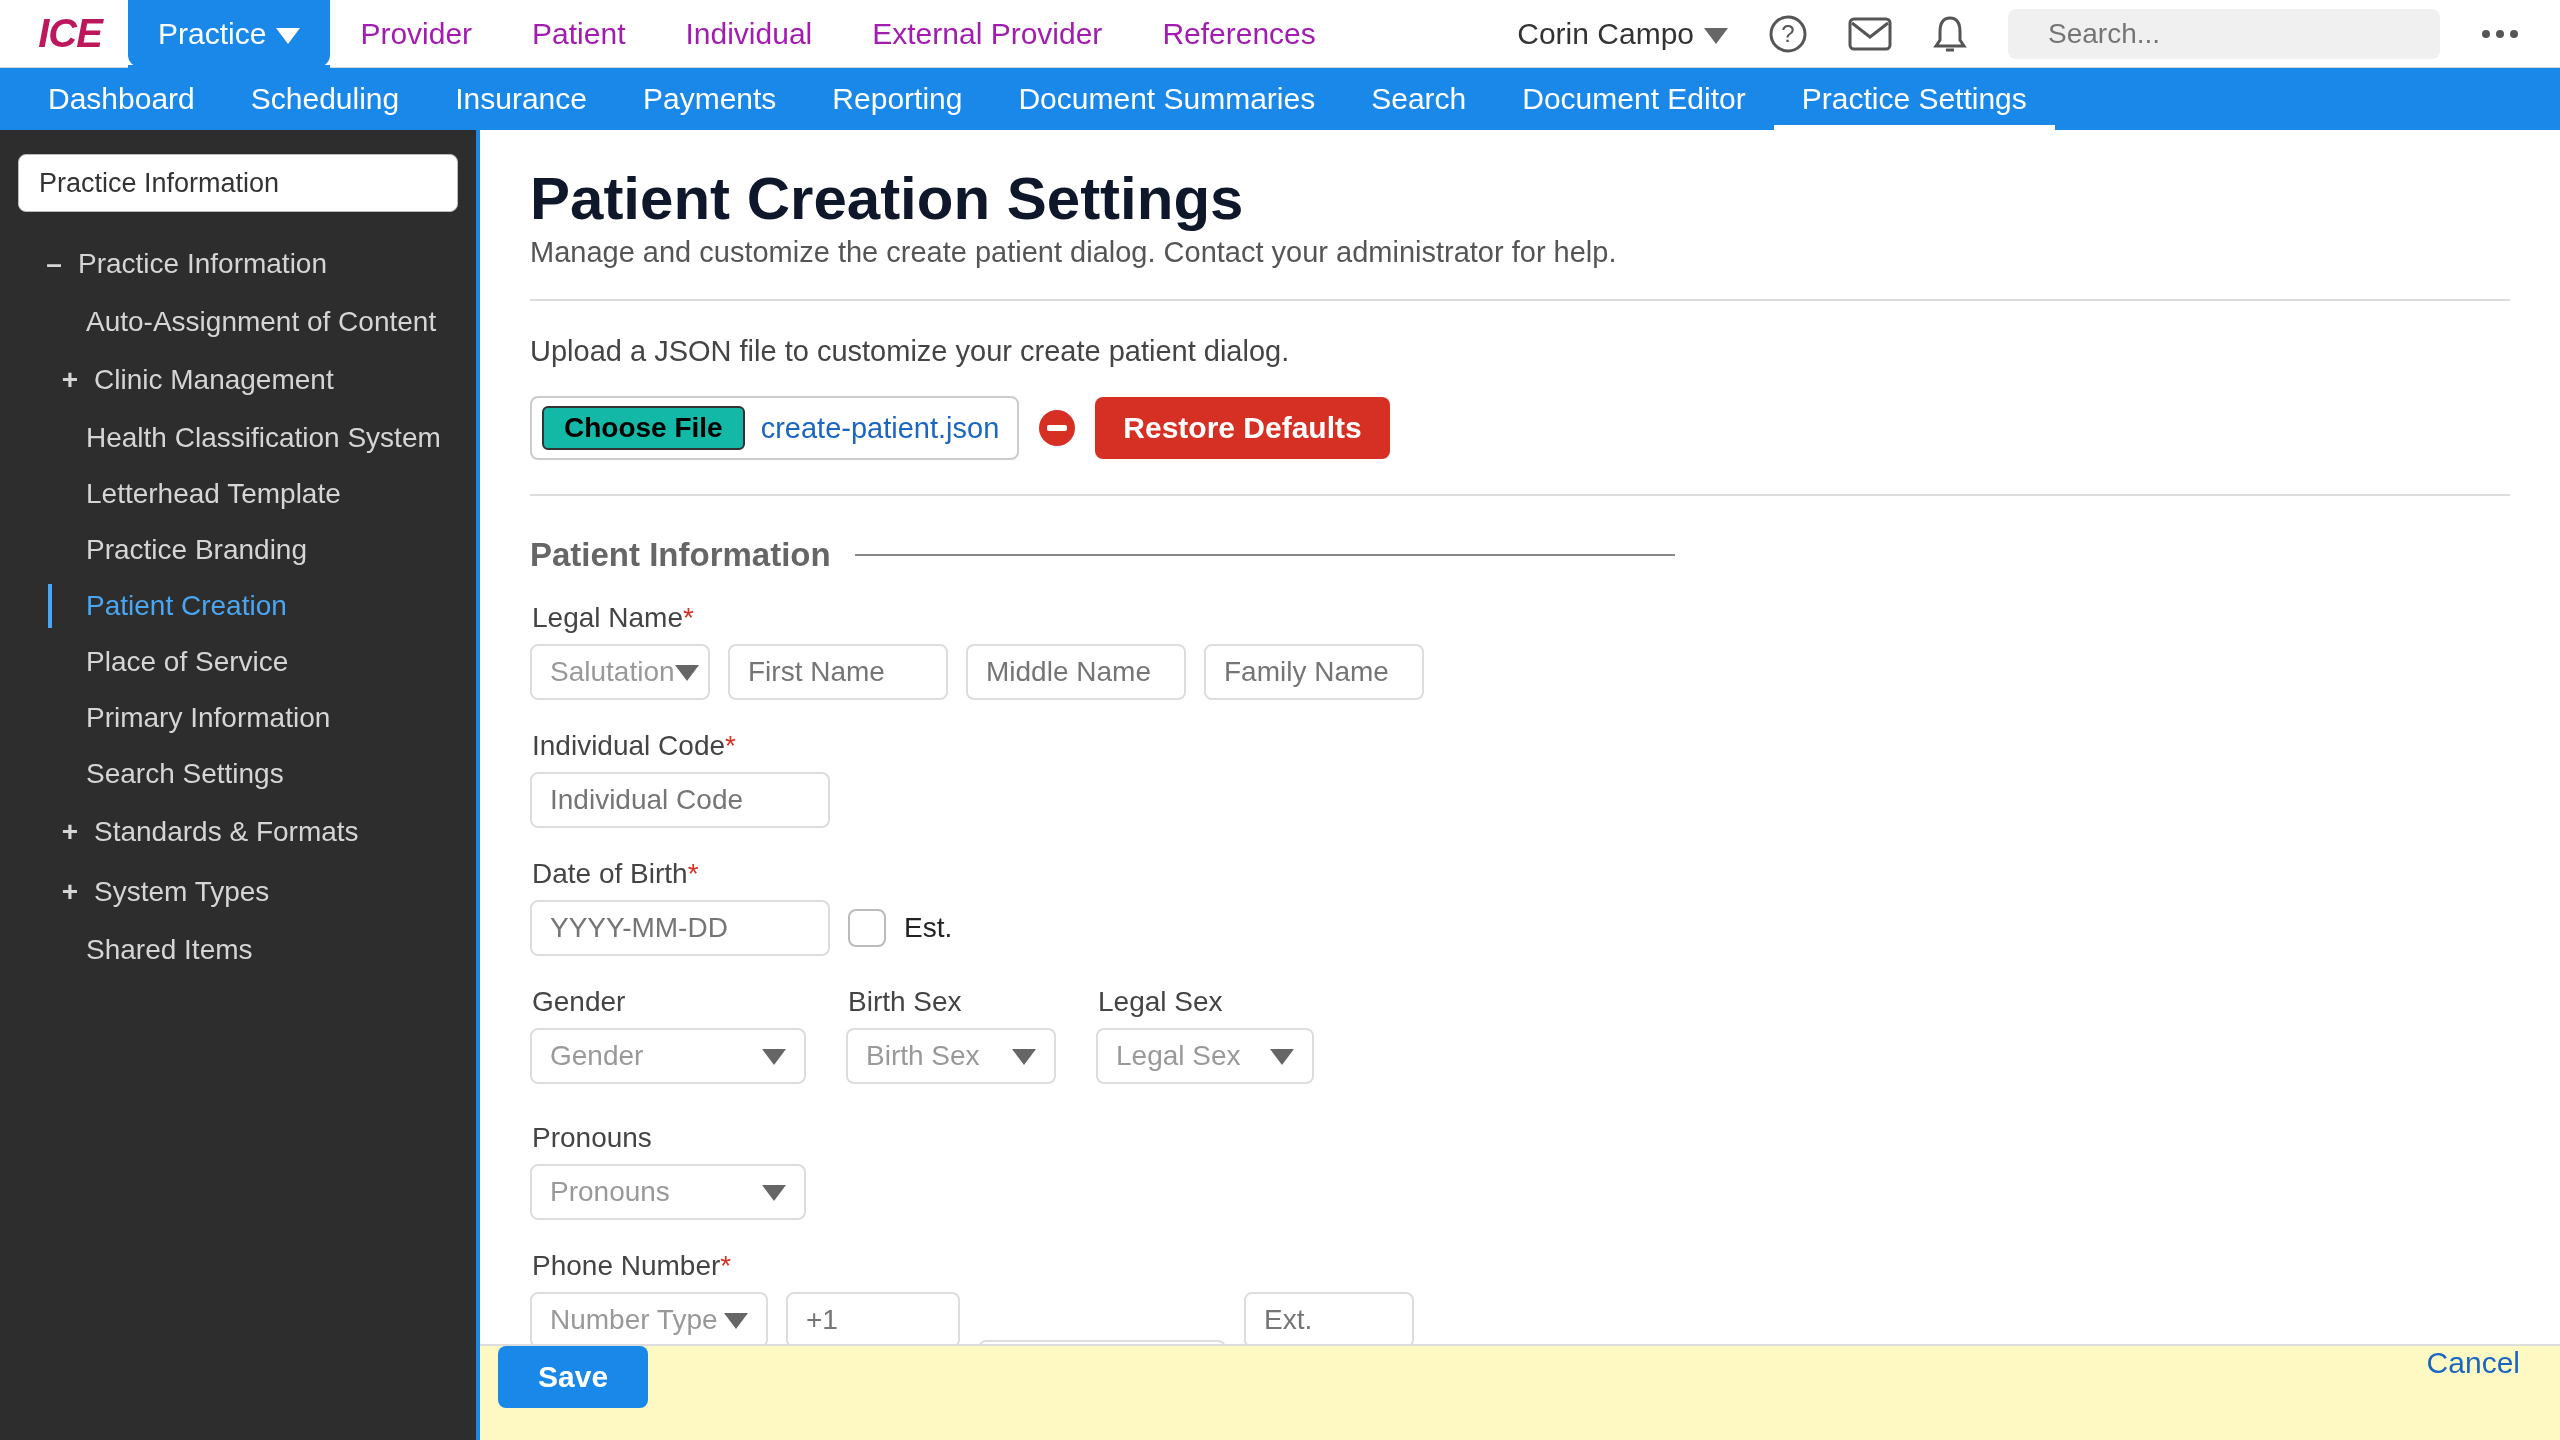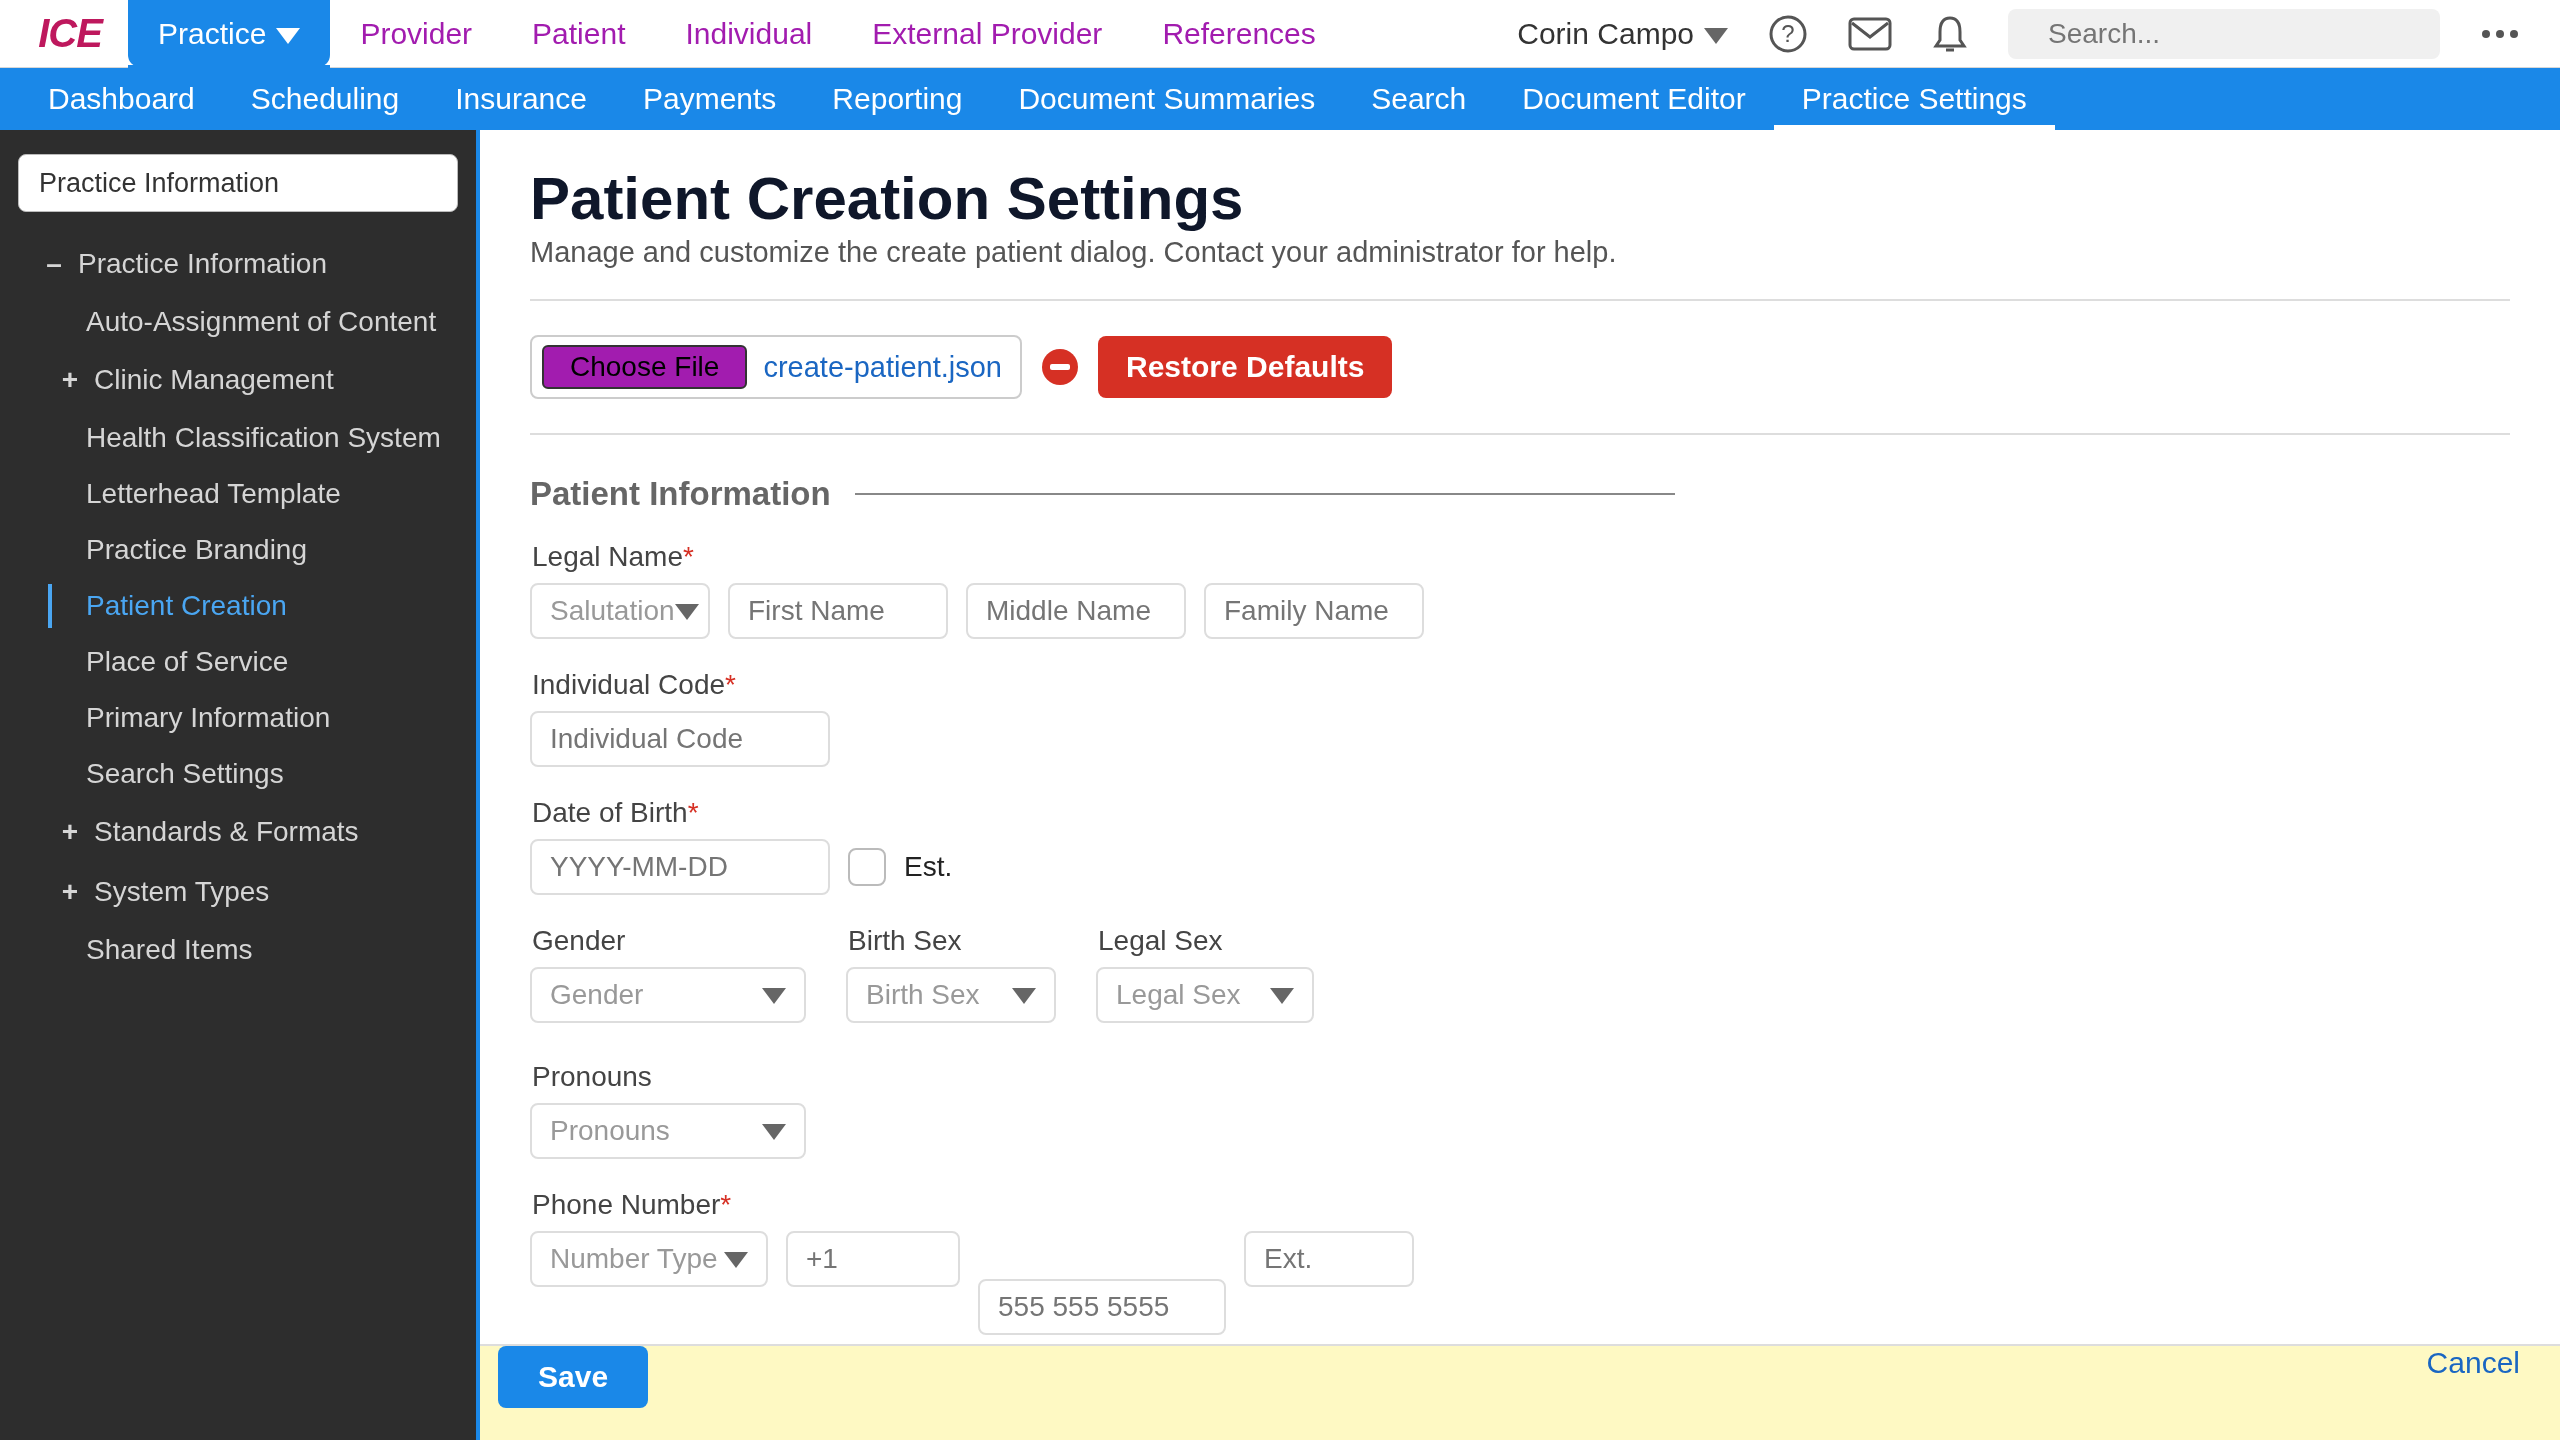--- a/index.html
+++ b/index.html
@@ -39,21 +39,21 @@
   
   .main { flex:1; display:flex; flex-direction:column; height:100%; overflow:hidden; }
   .main-scroll { flex:1; overflow-y:auto; padding:34px 50px 20px 50px; }
   .page-title { font-size:60px; font-weight:700; color:#0f172a; margin-bottom:3px; }
   .page-desc { font-size:29px; color:#555; margin-bottom:30px; }
   hr.sep { border:none; border-top:2px solid #ddd; margin:0 0 34px 0; }
 
   .upload-label { font-size:29px; color:#444; margin-bottom:28px; }
   .upload-row { display:flex; align-items:center; gap:20px; margin-bottom:34px; }
   .filebox { border:2px solid #ccc; border-radius:8px; display:flex; align-items:center; padding:8px 18px 8px 10px; gap:16px; height:64px; }
-  .choose-btn { border:2px solid #333; border-radius:6px; padding:4px 26px; font-size:28px; background:#a21caf; cursor:pointer; }
+  .choose-btn { border:2px solid #333; border-radius:6px; padding:4px 20px; font-size:28px; background:#14b8a6; cursor:pointer;font-weight:bold; }
   .filename { color:#1a66c2; font-size:29px; }
   .remove-circle { width:36px; height:36px; border-radius:50%; background:#d63024; display:flex; align-items:center; justify-content:center; cursor:pointer; color:#fff; }
   .remove-circle svg { width:20px; height:6px; }
   .restore-btn { background:#d63024; color:#fff; border:none; border-radius:8px; padding:14px 28px; font-size:30px; font-weight:600; cursor:pointer; }
   hr.sep2 { border:none; border-top:2px solid #ddd; margin:0 0 40px 0; }
 
   .group-header { display:flex; align-items:center; gap:24px; margin-bottom:28px; }
   .group-title { font-size:33px; font-weight:700; color:#666; }
   .group-line { flex:1; max-width:820px; height:2px; background:#888; }
 
@@ -198,20 +198,21 @@
       </div>
       <div class="tree-child">Shared Items</div>
     </div>
   </div>
 
   <div class="main">
     <div class="main-scroll">
       <div class="page-title">Patient Creation Settings</div>
       <div class="page-desc">Manage and customize the create patient dialog. Contact your administrator for help.</div>
       <hr class="sep">
+      <div class="upload-label">Upload a JSON file to customize your create patient dialog.</div>
       <div class="upload-row">
         <div class="filebox">
           <button class="choose-btn">Choose File</button>
           <span class="filename">create-patient.json</span>
         </div>
         <div class="remove-circle">
           <svg viewBox="0 0 20 6">
               <rect x="0" y="0" width="20" height="6" rx="2" fill="#fff"></rect>
             </svg>
         </div>

